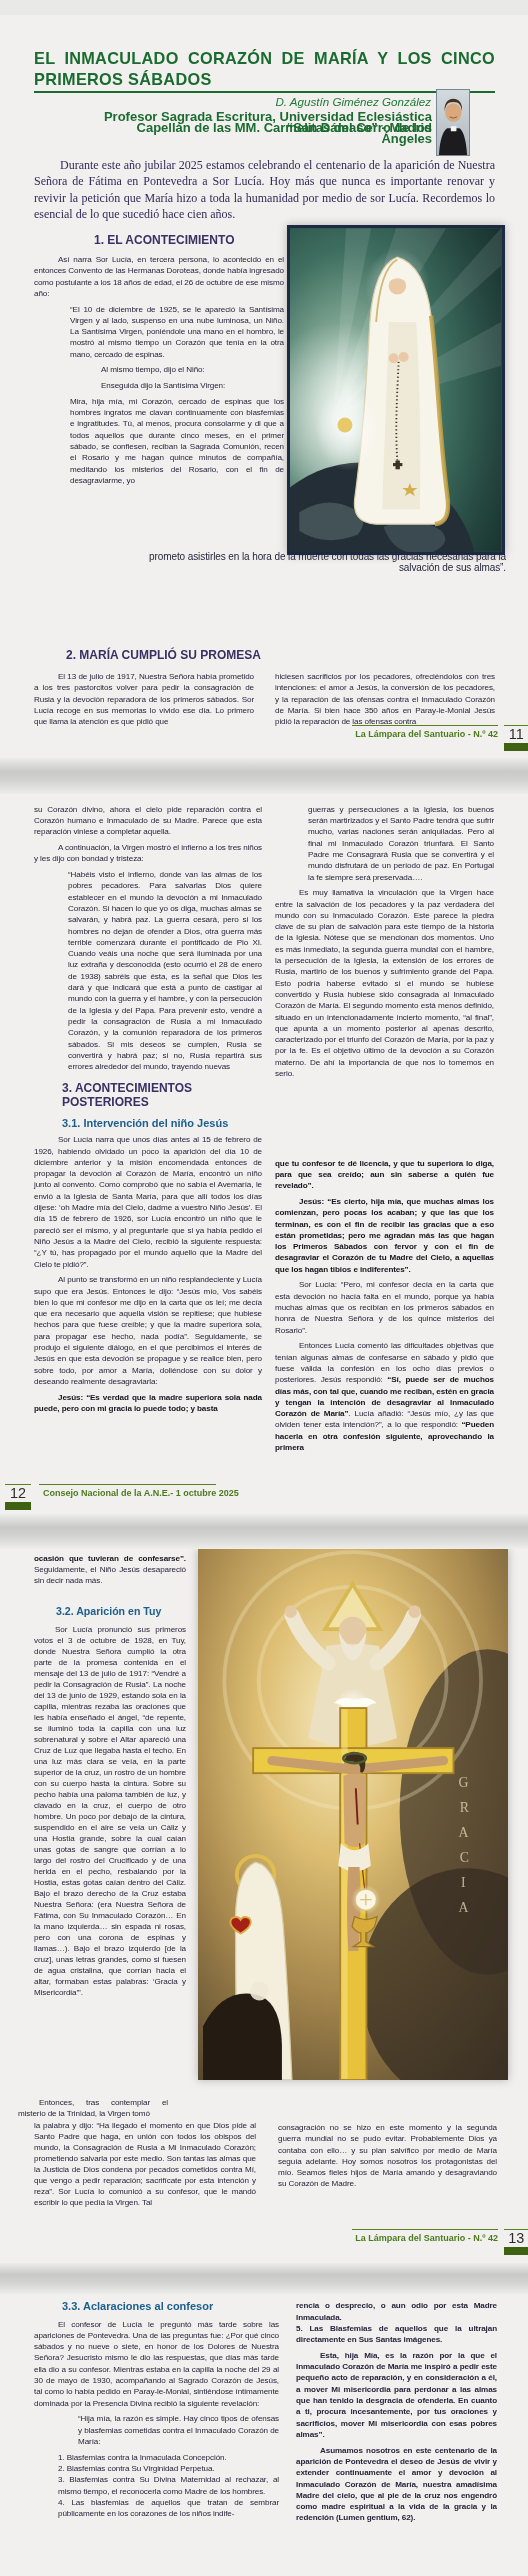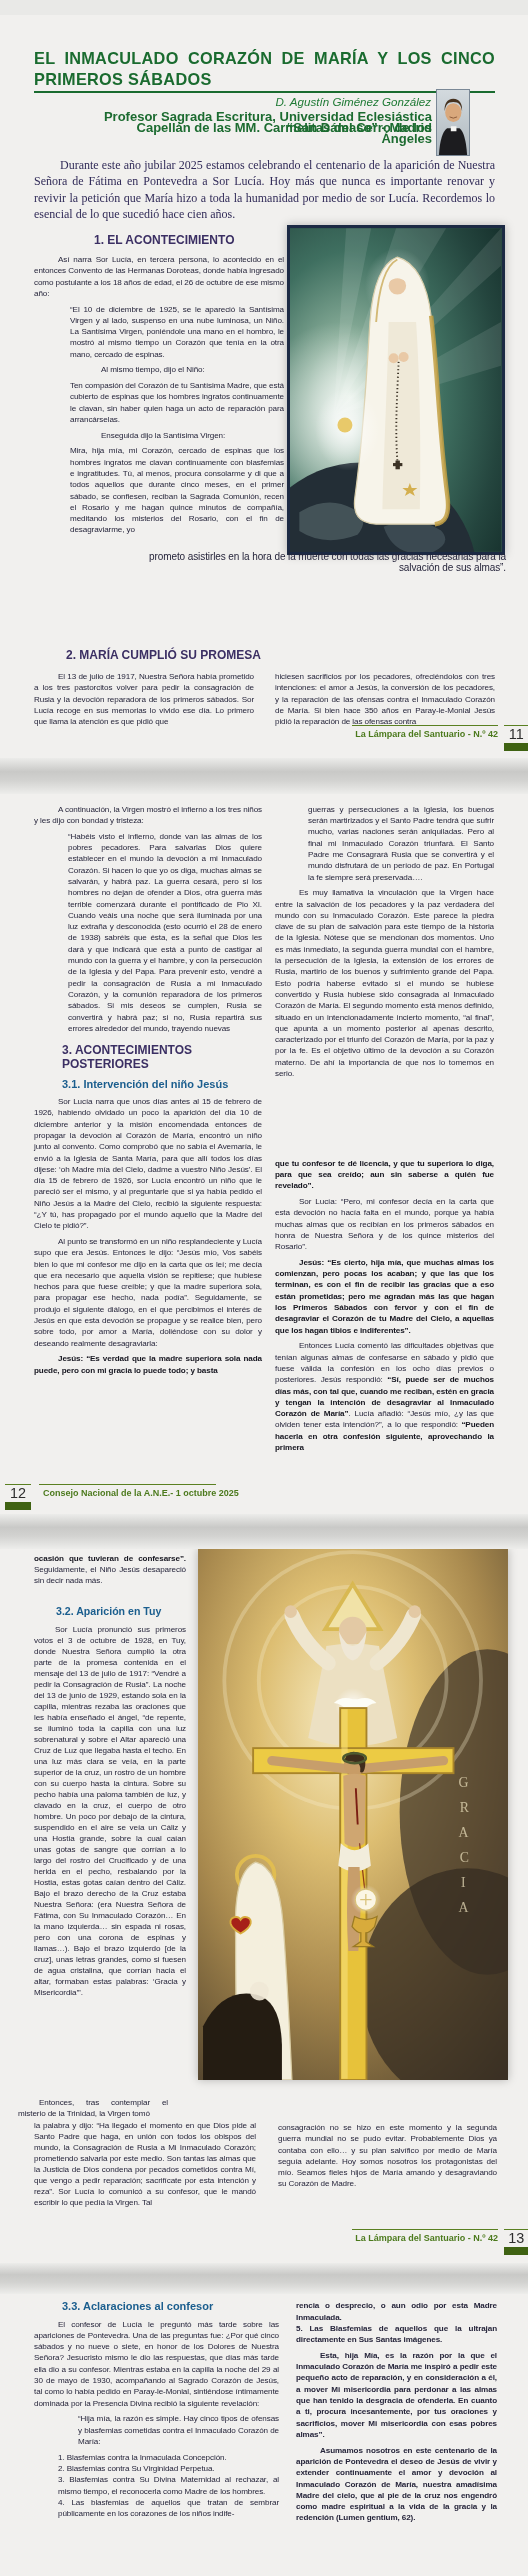--- a/index.html
+++ b/index.html
@@ -63,21 +63,20 @@
     </div>
 
     <div class="abs intro" style="left:34px;top:142px;width:461px;">Durante este año jubilar 2025 estamos celebrando el centenario de la aparición de Nuestra Señora de Fátima en Pontevedra a Sor Lucía. Hoy más que nunca es importante renovar y revivir la petición que María hizo a toda la humanidad por medio de sor Lucía. Recordemos lo esencial de lo que sucedió hace cien años.</div>
 
     <div class="abs hPurple" style="left:94px;top:218px;">1. EL ACONTECIMIENTO</div>
 
     <div class="abs" style="left:34px;top:239px;width:250px;">
       <p class="bt ind mb">Así narra Sor Lucía, en tercera persona, lo acontecido en el entonces Convento de las Hermanas Doroteas, donde había ingresado como postulante a los 18 años de edad, el 26 de octubre de ese mismo año:</p>
       <p class="bt quote mb">“El 10 de diciembre de 1925, se le apareció la Santísima Virgen y al lado, suspenso en una nube luminosa, un Niño. La Santísima Virgen, poniéndole una mano en el hombro, le mostró al mismo tiempo un Corazón que tenía en la otra mano, cercado de espinas.</p>
       <p class="bt lead mb">Al mismo tiempo, dijo el Niño:</p>
-      <p class="bt quote mb">Ten compasión del Corazón de tu Santísima Madre, que está cubierto de espinas que los hombres ingratos continuamente le clavan, sin haber quien haga un acto de reparación para arrancárselas.</p>
       <p class="bt lead mb">Enseguida dijo la Santísima Virgen:</p>
       <p class="bt quote">Mira, hija mía, mi Corazón, cercado de espinas que los hombres ingratos me clavan continuamente con blasfemias e ingratitudes. Tú, al menos, procura consolarme y di que a todos aquellos que durante cinco meses, en el primer sábado, se confiesen, reciban la Sagrada Comunión, recen el Rosario y me hagan quince minutos de compañía, meditando los misterios del Rosario, con el fin de desagraviarme, yo</p>
     </div>
 
     <div class="abs imgframe imgsoft" style="left:287px;top:210px;width:218px;height:330px;">
       <svg viewBox="0 0 338 518" width="211" height="324">
         <defs>
           <radialGradient id="teal" cx="28%" cy="52%" r="90%">
             <stop offset="0" stop-color="#d8e8dc"></stop>
               <stop offset="0.22" stop-color="#86ab97"></stop>
@@ -130,35 +129,36 @@
     <div class="abs frule" style="left:504px;top:710px;width:24.4px;"></div>
     <div class="abs ftext" style="left:257px;top:714px;width:241px;text-align:right;">La Lámpara del Santuario - N.º 42</div>
     <div class="abs fnum" style="left:504px;top:711px;width:24.4px;">11</div>
     <div class="abs frect" style="left:504px;top:728px;width:24.4px;"></div>
   </section>
 
   <div class="gap" style="top:743px;height:36px;"></div>
 
   <section class="page" style="top:780px;height:720px;">
     <div class="abs" style="left:34px;top:8.8px;width:228px;">
+      <p class="bt mb">su Corazón divino, ahora el cielo pide reparación contra el Corazón humano e Inmaculado de su Madre. Parece que esta reparación viniese a completar aquella.</p>
       <p class="bt ind mb">A continuación, la Virgen mostró el infierno a los tres niños y les dijo con bondad y tristeza:</p>
       <p class="bt mb" style="margin-left:34px;">“Habéis visto el infierno, donde van las almas de los pobres pecadores. Para salvarlas Dios quiere establecer en el mundo la devoción a mi Inmaculado Corazón. Si hacen lo que yo os diga, muchas almas se salvarán, y habrá paz. La guerra cesará, pero si los hombres no dejan de ofender a Dios, otra guerra más terrible comenzará durante el pontificado de Pio XI. Cuando veáis una noche que será iluminada por una luz extraña y desconocida (esto ocurrió el 28 de enero de 1938) sabréis que ésta, es la señal que Dios les dará y que indicará que está a punto de castigar al mundo con la guerra y el hambre, y con la persecución de la Iglesia y del Papa. Para prevenir esto, vendré a pedir la consagración de Rusia a mi Inmaculado Corazón, y la comunión reparadora de los primeros sábados. Si mis deseos se cumplen, Rusia se convertirá y habrá paz; si no, Rusia repartirá sus errores alrededor del mundo, trayendo nuevas</p>
       <div class="hPurple" style="margin:8.8px 0 7.5px 28px;">3. ACONTECIMIENTOS POSTERIORES</div>
       <div class="hBlue" style="margin:0 0 5.6px 28px;">3.1. Intervención del niño Jesús</div>
       <p class="bt ind mb">Sor Lucía narra que unos días antes al 15 de febrero de 1926, habiendo olvidado un poco la aparición del día 10 de diciembre anterior y la misión encomendada entonces de propagar la devoción al Corazón de María, encontró un niño junto al convento. Como comprobó que no sabía el Avemaría, le envió a la Iglesia de Santa María, para que allí todos los días dijese: ‘oh Madre mía del Cielo, dadme a vuestro Niño Jesús’. El día 15 de febrero de 1926, sor Lucía encontró un niño que le pareció ser el mismo, y al preguntarle que si ya había pedido el Niño Jesús a la Madre del Cielo, recibió la siguiente respuesta: “¿Y tú, has propagado por el mundo aquello que la Madre del Cielo te pidió?”.</p>
       <p class="bt ind mb">Al punto se transformó en un niño resplandeciente y Lucía supo que era Jesús. Entonces le dijo: “Jesús mío, Vos sabéis bien lo que mi confesor me dijo en la carta que os leí; me decía que era necesario que aquella visión se repitiese; que hubiese hechos para que fuese creíble; y que la madre superiora sola, para propagar ese hecho, nada podía”. Seguidamente, se produjo el siguiente diálogo, en el que percibimos el interés de Jesús en que esta devoción se propague y se realice bien, pero sobre todo, por amor a María, doliéndose con su dolor y deseando realmente desagraviarla:</p>
       <p class="bt ind boldtxt">Jesús: “Es verdad que la madre superiora sola nada puede, pero con mi gracia lo puede todo; y basta</p>
     </div>
     <div class="abs" style="left:275px;top:8.8px;width:219px;">
       <p class="bt mb" style="margin-left:33px;">guerras y persecuciones a la Iglesia, los buenos serán martirizados y el Santo Padre tendrá que sufrir mucho, varias naciones serán aniquiladas. Pero al final mi Inmaculado Corazón triunfará. El Santo Padre me Consagrará Rusia que se convertirá y el mundo disfrutará de un período de paz. En Portugal la fe siempre será preservada….</p>
       <p class="bt ind mb">Es muy llamativa la vinculación que la Virgen hace entre la salvación de los pecadores y la paz verdadera del mundo con su Inmaculado Corazón. Este parece la piedra clave de su plan de salvación para este tiempo de la historia de la Iglesia. Nótese que se mencionan dos momentos. Uno es más inmediato, la segunda guerra mundial con el hambre, la persecución de la Iglesia, la extensión de los errores de Rusia, martirio de los buenos y sufrimiento grande del Papa. Esto podría haberse evitado si el mundo se hubiese convertido y Rusia hubiese sido consagrada al Inmaculado Corazón de María. El segundo momento está menos definido, situado en un intencionadamente incierto momento, “al final”, que apunta a un momento posterior al apenas descrito, caracterizado por el triunfo del Corazón de María, por la paz y por la fe. Es el objetivo último de la devoción a su Corazón materno. De ahí la importancia de que nos lo tomemos en serio.</p>
       <div style="height:74px;"></div>
       <p class="bt boldtxt mb">que tu confesor te dé licencia, y que tu superiora lo diga, para que sea creído; aun sin saberse a quién fue revelado”.</p>
+      <p class="bt ind boldtxt mb">Jesús: “Es cierto, hija mía, que muchas almas los comienzan, pero pocas los acaban; y que las que los terminan, es con el fin de recibir las gracias que a eso están prometidas; pero me agradan más las que hagan los Primeros Sábados con fervor y con el fin de desagraviar el Corazón de tu Madre del Cielo, a aquellas que los hagan tibios e indiferentes”.</p>
       <p class="bt ind mb">Sor Lucía: “Pero, mi confesor decía en la carta que esta devoción no hacía falta en el mundo, porque ya había muchas almas que os recibían en los primeros sábados en honra de Nuestra Señora y de los quince misterios del Rosario”.</p>
-      <p class="bt ind boldtxt mb">Jesús: “Es cierto, hija mía, que muchas almas los comienzan, pero pocas los acaban; y que las que los terminan, es con el fin de recibir las gracias que a eso están prometidas; pero me agradan más las que hagan los Primeros Sábados con fervor y con el fin de desagraviar el Corazón de tu Madre del Cielo, a aquellas que los hagan tibios e indiferentes”.</p>
       <p class="bt ind"><span>Entonces Lucía comentó las dificultades objetivas que tenían algunas almas de confesarse en sábado y pidió que fuese válida la confesión en los ocho días previos o posteriores. Jesús respondió: </span><span class="boldtxt">“Sí, puede ser de muchos días más, con tal que, cuando me reciban, estén en gracia y tengan la intención de desagraviar al Inmaculado Corazón de María”</span><span>. Lucía añadió: “Jesús mío, ¿y las que olviden tener esta intención?”, a lo que respondió: </span><span class="boldtxt">“Pueden hacerla en otra confesión siguiente, aprovechando la primera</span></p>
     </div>
 
     <div class="abs frule" style="left:5px;top:689px;width:26px;"></div>
     <div class="abs frule" style="left:39px;top:689px;width:177px;"></div>
     <div class="abs fnum" style="left:5px;top:690px;width:26px;">12</div>
     <div class="abs ftext" style="left:43px;top:693px;width:250px;">Consejo Nacional de la A.N.E.- 1 octubre 2025</div>
     <div class="abs frect" style="left:5px;top:707px;width:26px;"></div>
   </section>
 

